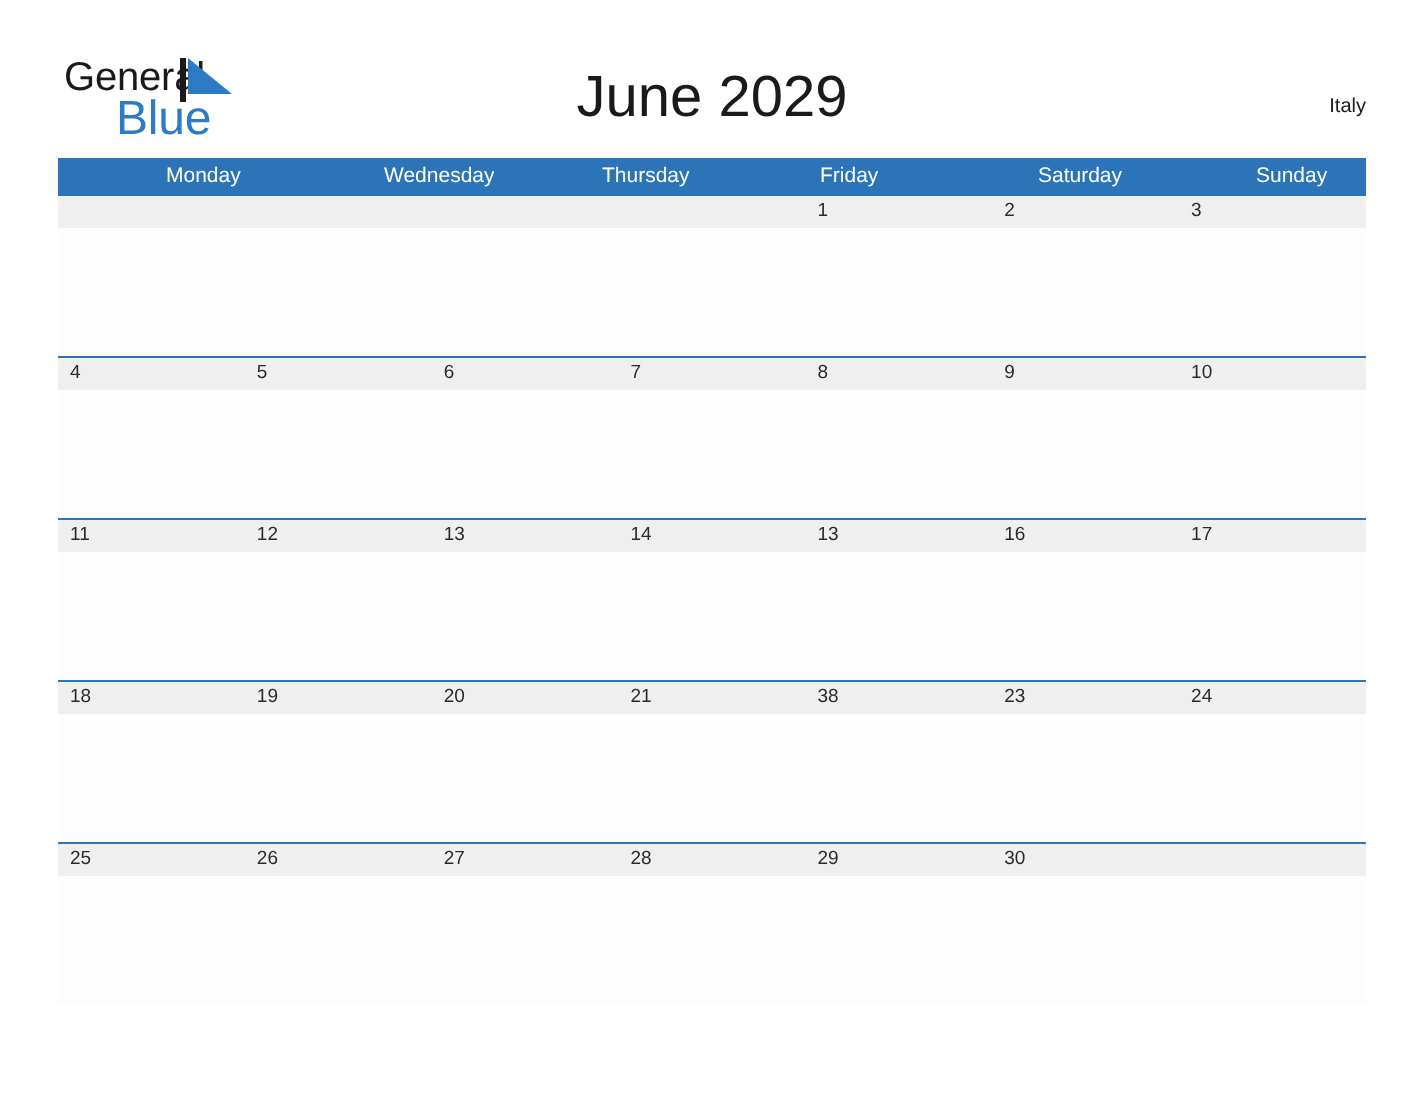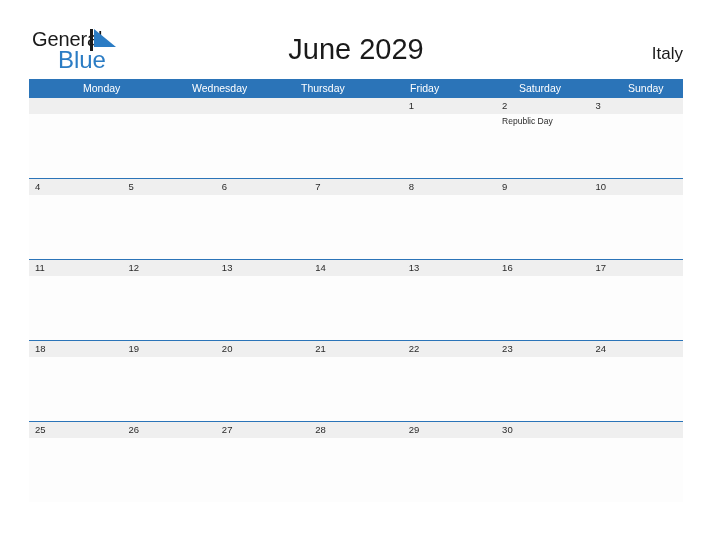--- a/index.html
+++ b/index.html
@@ -74,21 +74,21 @@
     line-height: 34px;
     color: #1a1a1a;
     font-weight: normal;
     margin: 0;
   }
 
   .country {
     position: absolute;
     right: 29px;
     top: 47px;
-    font-size: 17px;
+    font-size: 10px;
     line-height: 14px;
     color: #1a1a1a;
   }
 
   
   .calendar {
     position: absolute;
     left: 29px;
     top: 79px;
     width: 654px;
@@ -191,43 +191,20 @@
     <div class="week-row">
       <div class="daynum-band">
         <div class="daynum-cell"></div>
         <div class="daynum-cell"></div>
         <div class="daynum-cell"></div>
         <div class="daynum-cell"></div>
         <div class="daynum-cell">1</div>
         <div class="daynum-cell">2</div>
         <div class="daynum-cell">3</div>
       </div>
-      <div class="daycontent-row">
-        <div class="daycontent-cell">
-            <div class="event"></div>
-          </div>
-        <div class="daycontent-cell">
-            <div class="event"></div>
-          </div>
-        <div class="daycontent-cell">
-            <div class="event"></div>
-          </div>
-        <div class="daycontent-cell">
-            <div class="event"></div>
-          </div>
-        <div class="daycontent-cell">
-            <div class="event"></div>
-          </div>
-        <div class="daycontent-cell">
-            <div class="event">Republic Day</div>
-          </div>
-        <div class="daycontent-cell">
-            <div class="event"></div>
-          </div>
-      </div>
     </div>
 
     <div class="week-row">
       <div class="daynum-band">
         <div class="daynum-cell">4</div>
         <div class="daynum-cell">5</div>
         <div class="daynum-cell">6</div>
         <div class="daynum-cell">7</div>
         <div class="daynum-cell">8</div>
         <div class="daynum-cell">9</div>
@@ -292,21 +269,21 @@
           </div>
       </div>
     </div>
 
     <div class="week-row">
       <div class="daynum-band">
         <div class="daynum-cell">18</div>
         <div class="daynum-cell">19</div>
         <div class="daynum-cell">20</div>
         <div class="daynum-cell">21</div>
-        <div class="daynum-cell">22</div>
+        <div class="daynum-cell">38</div>
         <div class="daynum-cell">23</div>
         <div class="daynum-cell">24</div>
       </div>
       <div class="daycontent-row">
         <div class="daycontent-cell">
             <div class="event"></div>
           </div>
         <div class="daycontent-cell">
             <div class="event"></div>
           </div>

